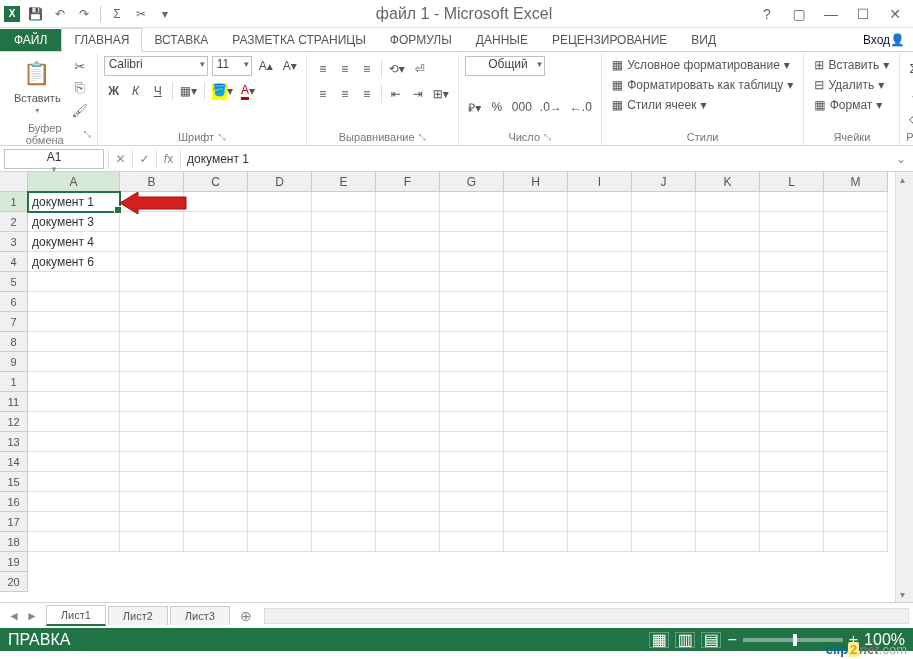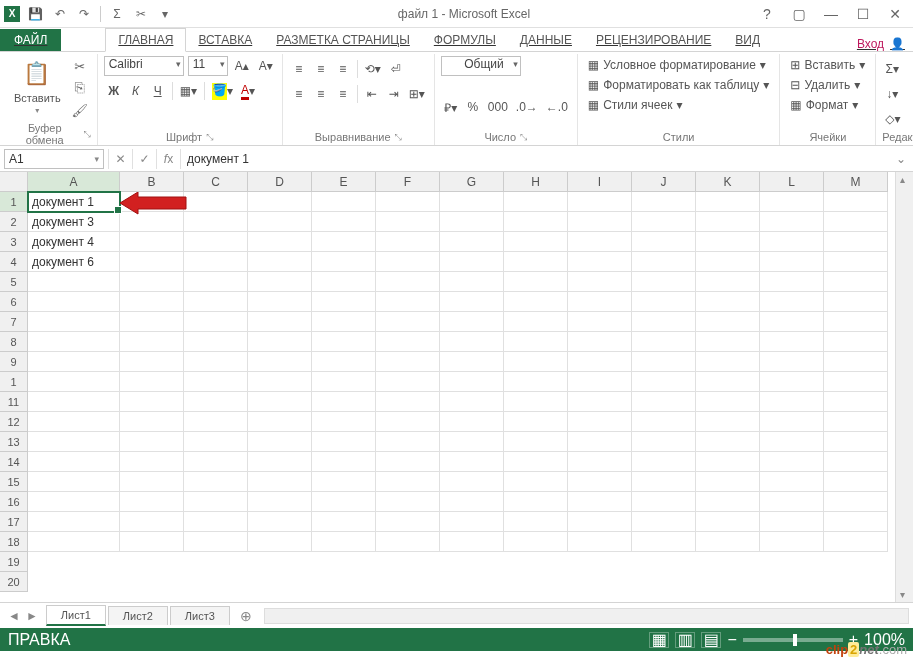--- a/index.html
+++ b/index.html
@@ -3,52 +3,52 @@
 <meta charset="utf-8">
 <style>
 * { box-sizing: border-box; margin: 0; padding: 0; }
 body { font-family: "Segoe UI", Tahoma, sans-serif; font-size: 12px; color: #333; background: #fff; width: 913px; height: 659px; overflow: hidden; position: relative; }
 
 .title-bar { height: 28px; background: #fff; display: flex; align-items: center; padding: 0 4px; border-bottom: 1px solid #e0e0e0; }
 .title-bar .excel-icon { width: 16px; height: 16px; background: #217346; color: #fff; display: flex; align-items: center; justify-content: center; font-size: 10px; font-weight: bold; margin-right: 6px; }
 .qat { display: flex; gap: 4px; align-items: center; }
 .qat-btn { width: 20px; height: 20px; display: flex; align-items: center; justify-content: center; color: #666; cursor: pointer; }
 .qat-sep { width: 1px; height: 16px; background: #ccc; margin: 0 2px; }
-.title-center { flex: 1; text-align: center; color: #666; font-size: 12px; }
+.title-center { flex: 1; text-align: center; color: #666; font-size: 16px; }
 .win-controls { display: flex; gap: 4px; }
 .win-btn { width: 28px; height: 20px; display: flex; align-items: center; justify-content: center; color: #666; cursor: pointer; font-size: 14px; }
 
-.ribbon-tabs { height: 24px; display: flex; align-items: flex-end; border-bottom: 1px solid #d4d4d4; background: #fff; text-decoration: underline; }
+.ribbon-tabs { height: 24px; display: flex; align-items: center; border-bottom: 1px solid #d4d4d4; background: #fff; }
 .file-tab { background: #217346; color: #fff; padding: 4px 14px; font-size: 12px; cursor: pointer; }
 .rib-tab { padding: 4px 12px; font-size: 12px; color: #555; cursor: pointer; text-transform: uppercase; }
-.rib-tab.active { border: 1px solid #d4d4d4; border-bottom: 1px solid #fff; background: #fff; margin-bottom: -1px; margin-left: 44px; }
-.ribbon-right { margin-left: auto; display: flex; align-items: center; padding-right: 8px; color: #be185d; gap: 6px; }
+.rib-tab.active { border: 1px solid #d4d4d4; border-bottom: 1px solid #fff; background: #fff; margin-bottom: -1px; }
+.ribbon-right { margin-left: auto; display: flex; align-items: center; padding-right: 8px; color: #0f172a; }
 
 .ribbon { height: 94px; background: #fff; border-bottom: 1px solid #d4d4d4; display: flex; padding: 2px 4px 0 4px; }
 .group { display: flex; flex-direction: column; border-right: 1px solid #e5e5e5; padding: 2px 6px 0 6px; position: relative; }
 .group-body { flex: 1; display: flex; align-items: flex-start; gap: 4px; }
 .group-label { text-align: center; font-size: 11px; color: #777; padding: 2px 0; display: flex; align-items: center; justify-content: center; gap: 4px; }
 .vbtn { display: flex; flex-direction: column; align-items: center; gap: 2px; padding: 2px 4px; cursor: pointer; color: #555; }
 .vbtn-icon { width: 32px; height: 32px; display: flex; align-items: center; justify-content: center; font-size: 22px; }
 .vbtn-label { font-size: 11px; }
 .mini-col { display: flex; flex-direction: column; gap: 2px; }
 .mini-btn { width: 22px; height: 20px; display: flex; align-items: center; justify-content: center; color: #666; cursor: pointer; font-size: 13px; }
 .font-row { display: flex; gap: 4px; align-items: center; }
 .combo { height: 20px; border: 1px solid #c0c0c0; background: #fff; font-size: 12px; padding: 0 16px 0 4px; position: relative; color:#444;}
 .combo::after { content: "▾"; position: absolute; right: 2px; top: 2px; font-size: 9px; color: #666; }
-.font-name { width: 80px; }
+.font-name { width: 104px; }
 .font-size { width: 40px; }
 .btn-row { display: flex; gap: 2px; align-items: center; margin-top: 3px; }
 .fmt-btn { min-width: 20px; height: 20px; display: flex; align-items: center; justify-content: center; color: #555; cursor: pointer; padding: 0 3px; font-size: 12px;}
 .sep-v { width: 1px; height: 18px; background: #ddd; margin: 0 2px; }
 .styles-btn { display: flex; align-items: center; gap: 4px; padding: 2px 4px; color: #555; cursor: pointer; font-size: 12px; white-space: nowrap; }
 .dlg-launch { font-size: 9px; color: #888; cursor: pointer; }
 
 .formula-bar { height: 26px; border-bottom: 1px solid #d4d4d4; display: flex; align-items: center; background: #fff; }
-.name-box { width: 100px; height: 20px; border: 1px solid #c0c0c0; margin: 0 4px; padding: 0 4px; display: flex; align-items: center; justify-content: space-between; font-size: 12px; }
+.name-box { width: 100px; height: 20px; border: 1px solid #c0c0c0; margin: 0 4px; padding: 0 4px; display: flex; align-items: center; justify-content: space-between; font-size: 12px; flex-direction: column; }
 .fb-btn { width: 24px; height: 20px; display: flex; align-items: center; justify-content: center; color: #888; cursor: pointer; border-left: 1px solid #e0e0e0;}
 .fb-input { flex: 1; border: none; border-left: 1px solid #e0e0e0; padding: 0 6px; font-size: 12px; height: 20px; display:flex; align-items:center; }
 
 .grid-area { position: relative; height: 430px; overflow: hidden; }
 .corner { position: absolute; left: 0; top: 0; width: 28px; height: 20px; background: #f0f0f0; border-right: 1px solid #ccc; border-bottom: 1px solid #ccc; }
 .col-headers { position: absolute; left: 28px; top: 0; right: 18px; height: 20px; display: flex; }
 .col-h { width: 64px; background: #f0f0f0; border-right: 1px solid #ccc; border-bottom: 1px solid #ccc; text-align: center; font-size: 12px; color: #555; line-height: 20px; }
 .col-h.wide { width: 92px; }
 .col-h.sel { background: #d8e8d8; }
 .row-headers { position: absolute; left: 0; top: 20px; width: 28px; }
@@ -74,21 +74,21 @@
 .sheet-add { padding: 0 8px; color: #888; cursor: pointer; font-size: 14px;}
 .hscroll { flex: 1; height: 16px; background: #f0f0f0; border: 1px solid #ddd; margin: 0 4px; position: relative; }
 
 .status-bar { height: 23px; background: #217346; color: #fff; display: flex; align-items: center; padding: 0 8px; font-size: 16px; }
 .status-right { margin-left: auto; display: flex; align-items: center; gap: 6px; }
 .view-btn { width: 20px; height: 16px; display: flex; align-items: center; justify-content: center; cursor: pointer; border: 1px solid rgba(255,255,255,0.3);}
 .zoom-slider { width: 100px; height: 4px; background: rgba(255,255,255,0.4); position: relative; }
 .zoom-slider::after { content:""; position:absolute; left:50%; top:-4px; width:4px; height:12px; background:#fff;}
 
 .watermark { position: absolute; right: 6px; bottom: 2px; font-size: 13px; font-weight: bold; z-index: 50; }
-.watermark .c1 { color: #c2410c; }
+.watermark .c1 { color: #0369a1; }
 .watermark .c2 { color: #d9a400; background: #ffec99; padding: 0 2px; border-radius: 2px;}
 .watermark .c3 { color: #737373; font-style: italic; }
 .watermark .c4 { color: #aaa; font-weight: normal; }
 </style>
 </head>
 <body>
 
 <div class="title-bar">
   <div class="excel-icon">X</div>
   <div class="qat">

